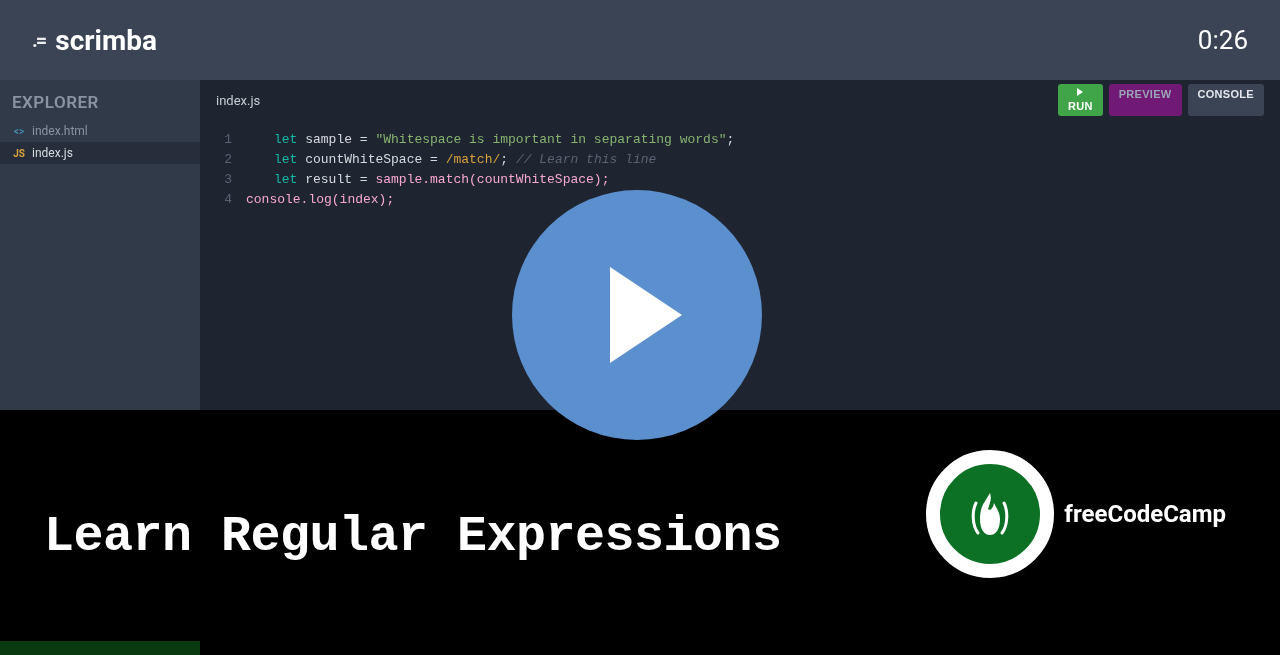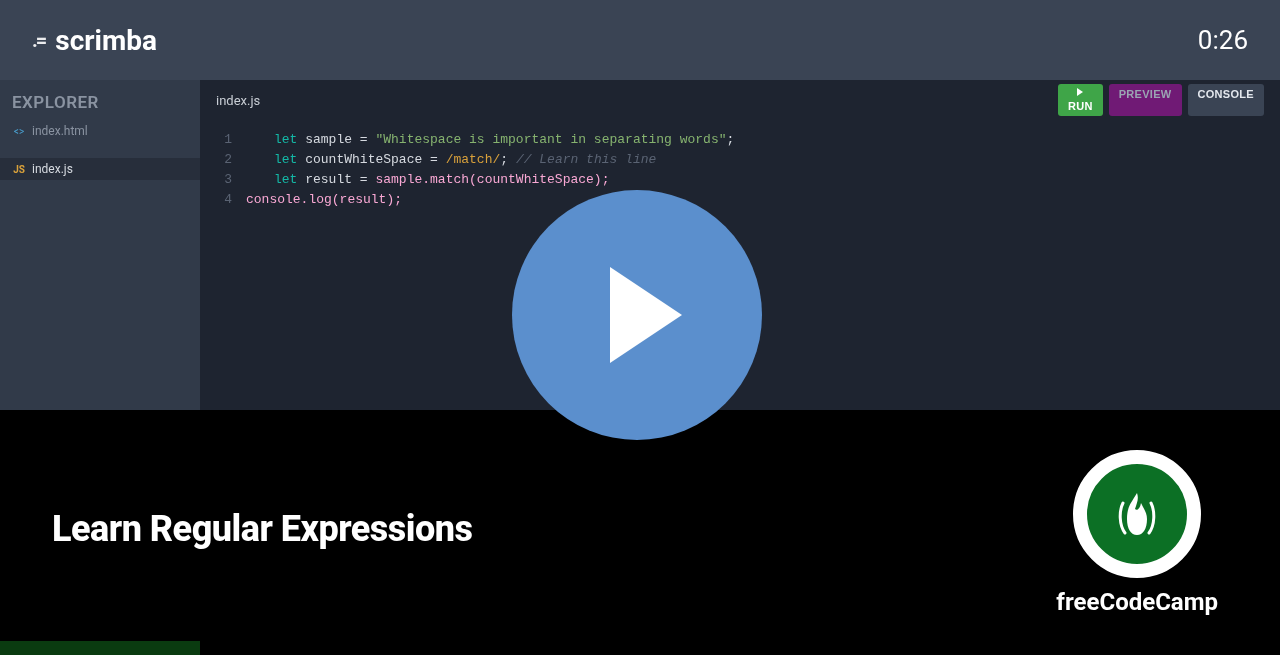--- a/index.html
+++ b/index.html
@@ -60,21 +60,20 @@
   align-items: center;
   gap: 6px;
   padding: 4px 12px;
   font-size: 12px;
   color: #8a93a1;
   cursor: pointer;
 }
 .file-item.active {
   background: #272e3b;
   color: #d6dae0;
-  margin-top: 16px;
 }
 .file-icon {
   font-size: 10px;
   width: 14px;
   text-align: center;
 }
 .file-icon.html { color: #4aa0d0; }
 .file-icon.js { color: #d9a13b; font-weight: 700; }
 .editor-area {
   flex: 1;
@@ -191,33 +190,34 @@
 }
 .play-triangle {
   width: 0; height: 0;
   border-left: 72px solid #fff;
   border-top: 48px solid transparent;
   border-bottom: 48px solid transparent;
   margin-left: 18px;
 }
 .lesson-title {
   position: absolute;
-  left: 52px;
+  left: 44px;
   top: 508px;
   color: #fff;
-  font-size: 36px;
+  font-size: 50px;
   font-weight: 800;
   letter-spacing: -0.5px;
+  font-family: Liberation Mono, monospace;
 }
 .fcc-badge {
   position: absolute;
-  right: 62px;
+  right: 54px;
   top: 450px;
   display: flex;
-  flex-direction: column;
+  flex-direction: row;
   align-items: center;
   gap: 10px;
   pointer-events: auto;
 }
 .fcc-circle {
   width: 128px;
   height: 128px;
   border-radius: 50%;
   border: 4px solid #fff;
   background: #fff;
@@ -302,21 +302,21 @@
         <div class="code-line">
           <span class="gutter">2</span>
           <span class="code"><span class="tok-kw">let </span><span class="tok-var">countWhiteSpace </span><span class="tok-op">= </span><span class="tok-regex">/match/</span><span class="tok-punc">; </span><span class="tok-comment">// Learn this line</span></span>
         </div>
         <div class="code-line">
           <span class="gutter">3</span>
           <span class="code"><span class="tok-kw">let </span><span class="tok-var">result </span><span class="tok-op">= </span><span class="tok-fn">sample.match(countWhiteSpace);</span></span>
         </div>
         <div class="code-line">
           <span class="gutter">4</span>
-          <span class="code"><span class="tok-fn">console.log(result);</span></span>
+          <span class="code"><span class="tok-fn">console.log(index);</span></span>
         </div>
       </div>
   </div>
 </div>
 
 <div class="console-bar-small">
   <span>CONSOLE</span>
   <span class="chevron">⌄</span>
 </div>
 

